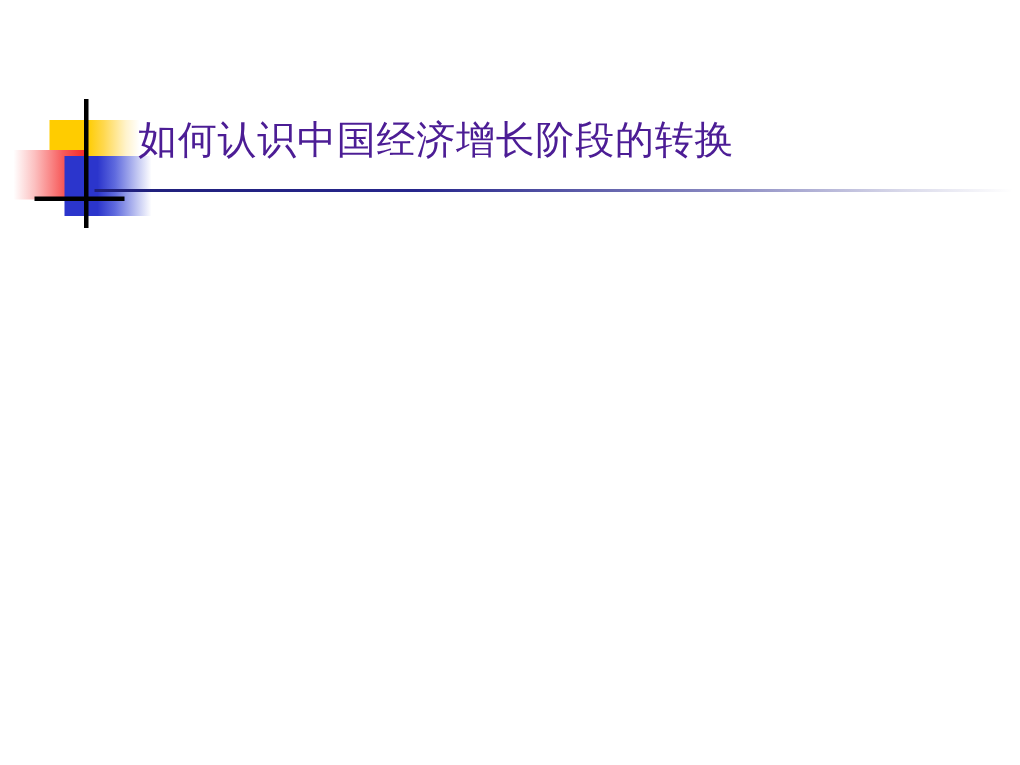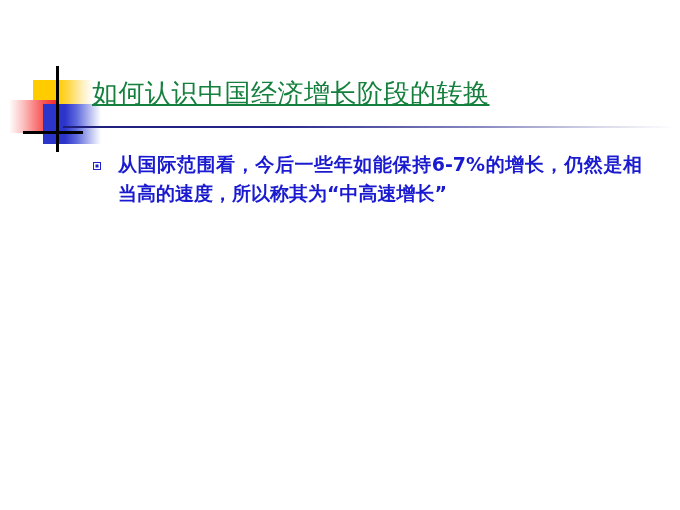--- a/index.html
+++ b/index.html
@@ -67,24 +67,23 @@
   }
 
   
   .title {
     position: absolute;
     left: 92px;
     top: 76px;
     width: 560px;
     font-size: 26px;
     font-weight: 400;
-    color: #15803d;
+    color: #4c1d95;
     letter-spacing: 0.5px;
     white-space: nowrap;
-    text-decoration: underline;
   }
   .title-rule {
     position: absolute;
     left: 63px;
     top: 126px;
     width: 612px;
     height: 2px;
     background: linear-gradient(to right, #1f1f7a 0%, #26268c 35%, #8f8fc4 70%, #d9d9ea 88%, #ffffff 100%);
   }
 
@@ -143,24 +142,18 @@
     <div class="deco-sq deco-blue"></div>
     <div class="deco-vline"></div>
     <div class="deco-hline"></div>
   </div>
 
   <div class="title">如何认识中国经济增长阶段的转换</div>
   <div class="title-rule"></div>
 
   <div class="body">
 
-    <div class="bullet-row">
-      <div class="bullet-marker"></div>
-      <div class="bullet-text b1-box">
-        <span class="seg-blue">从国际范围看，今后一些年如能保持6-7%的增长，仍然是相当高的速度，所以称其为“中高速增长”</span>
-      </div>
-    </div>
 
     <div class="spacer"></div>
 
 
   </div>
 </div>
 
 </body></html>

